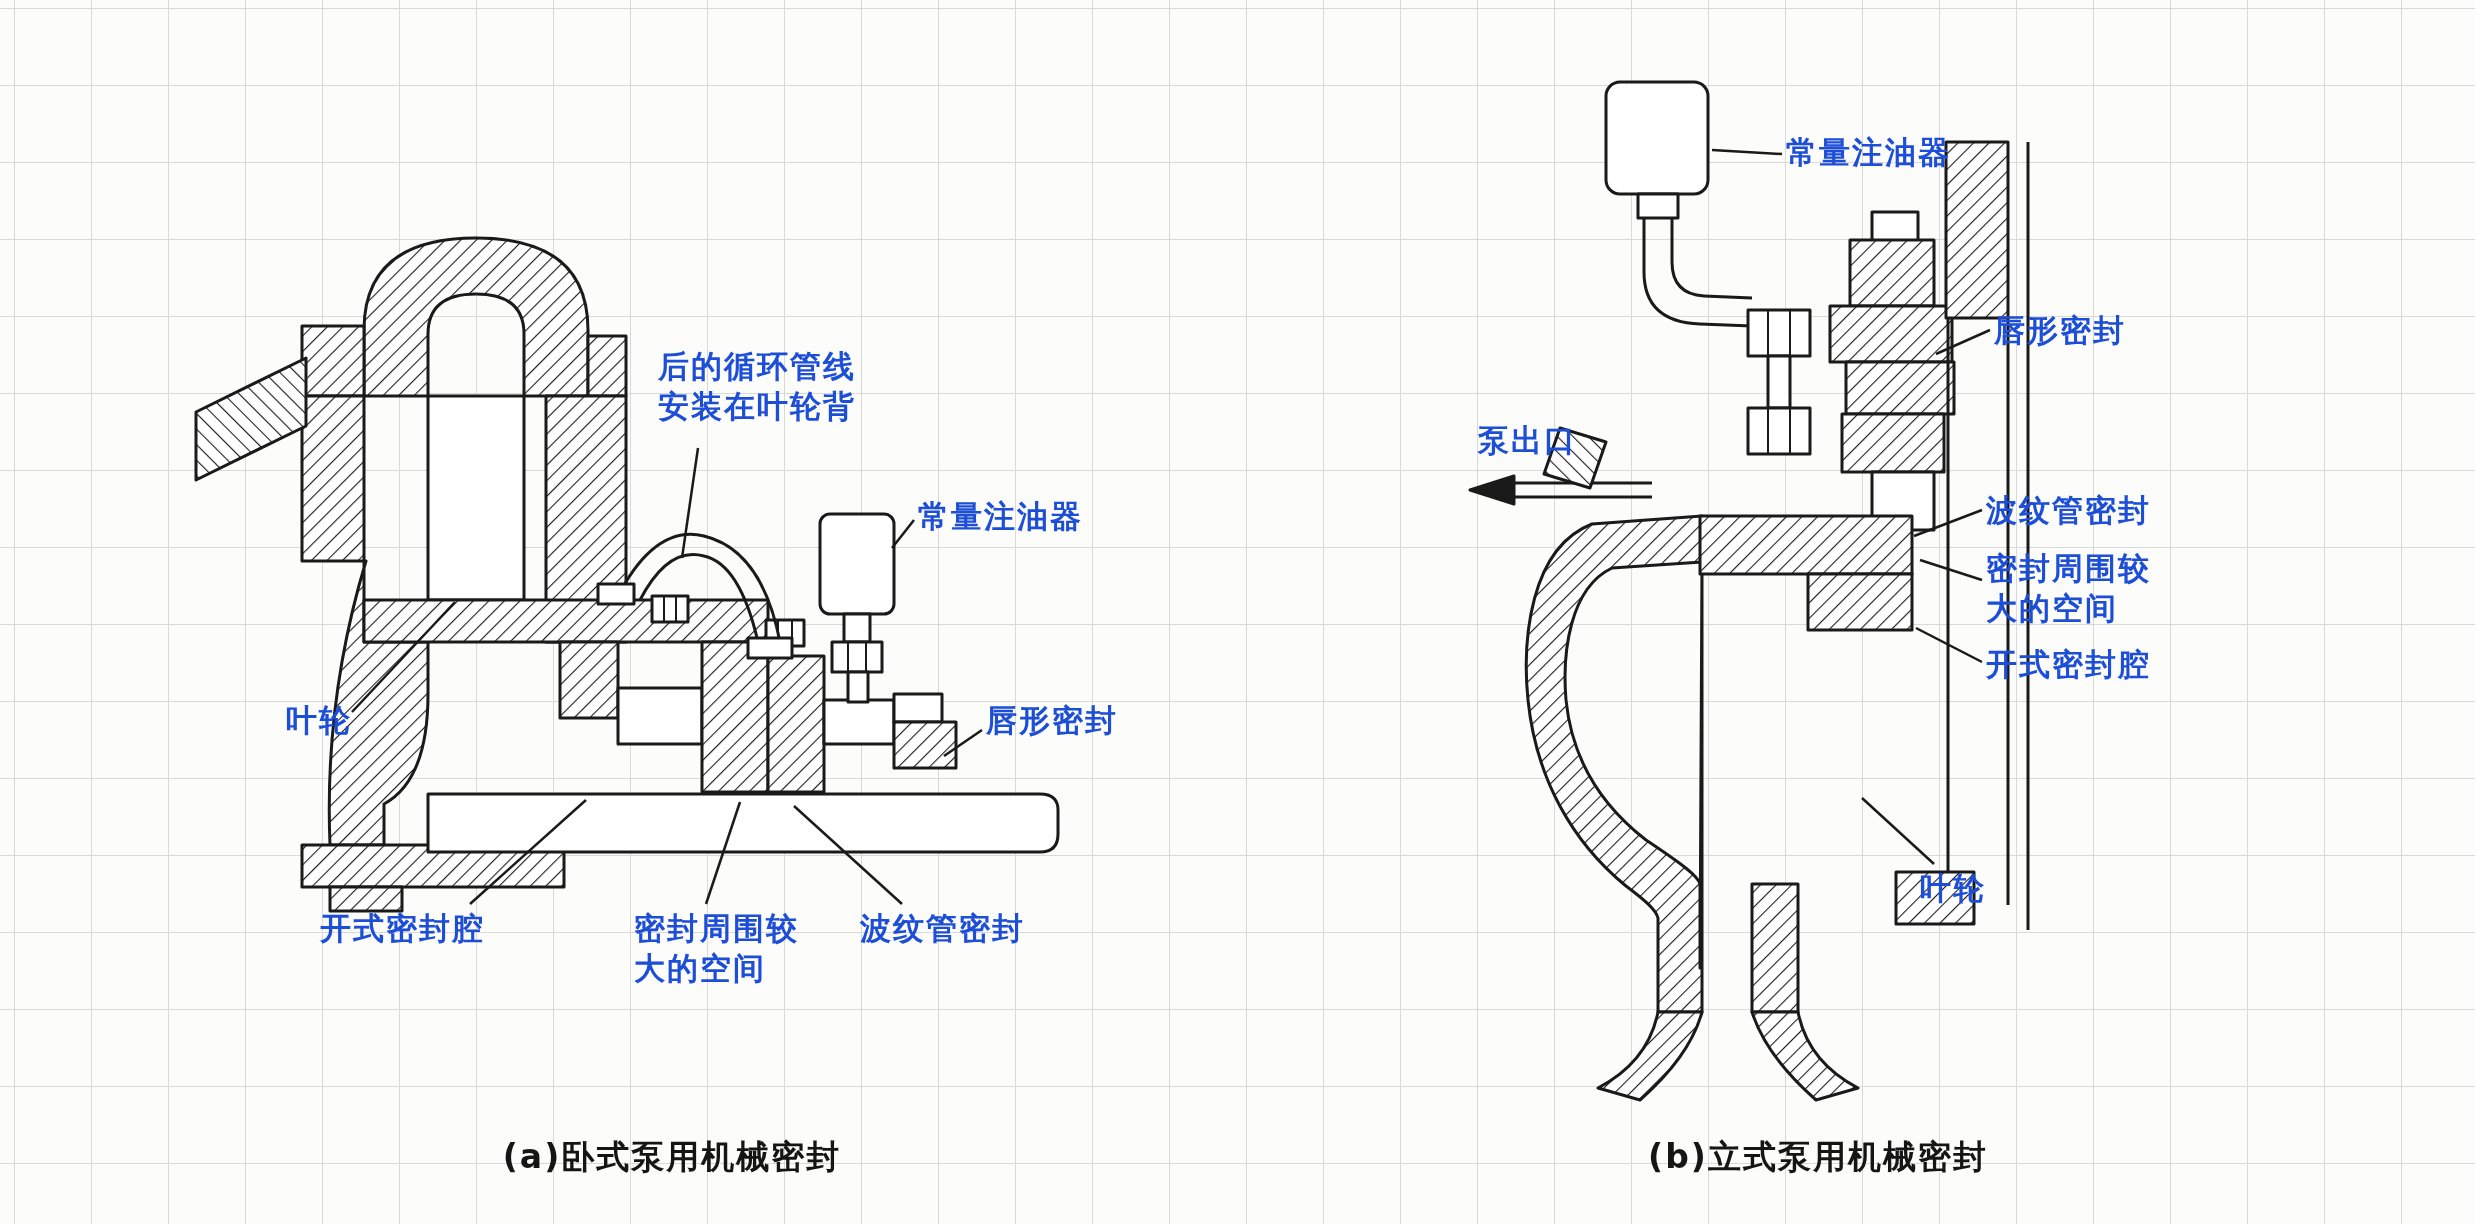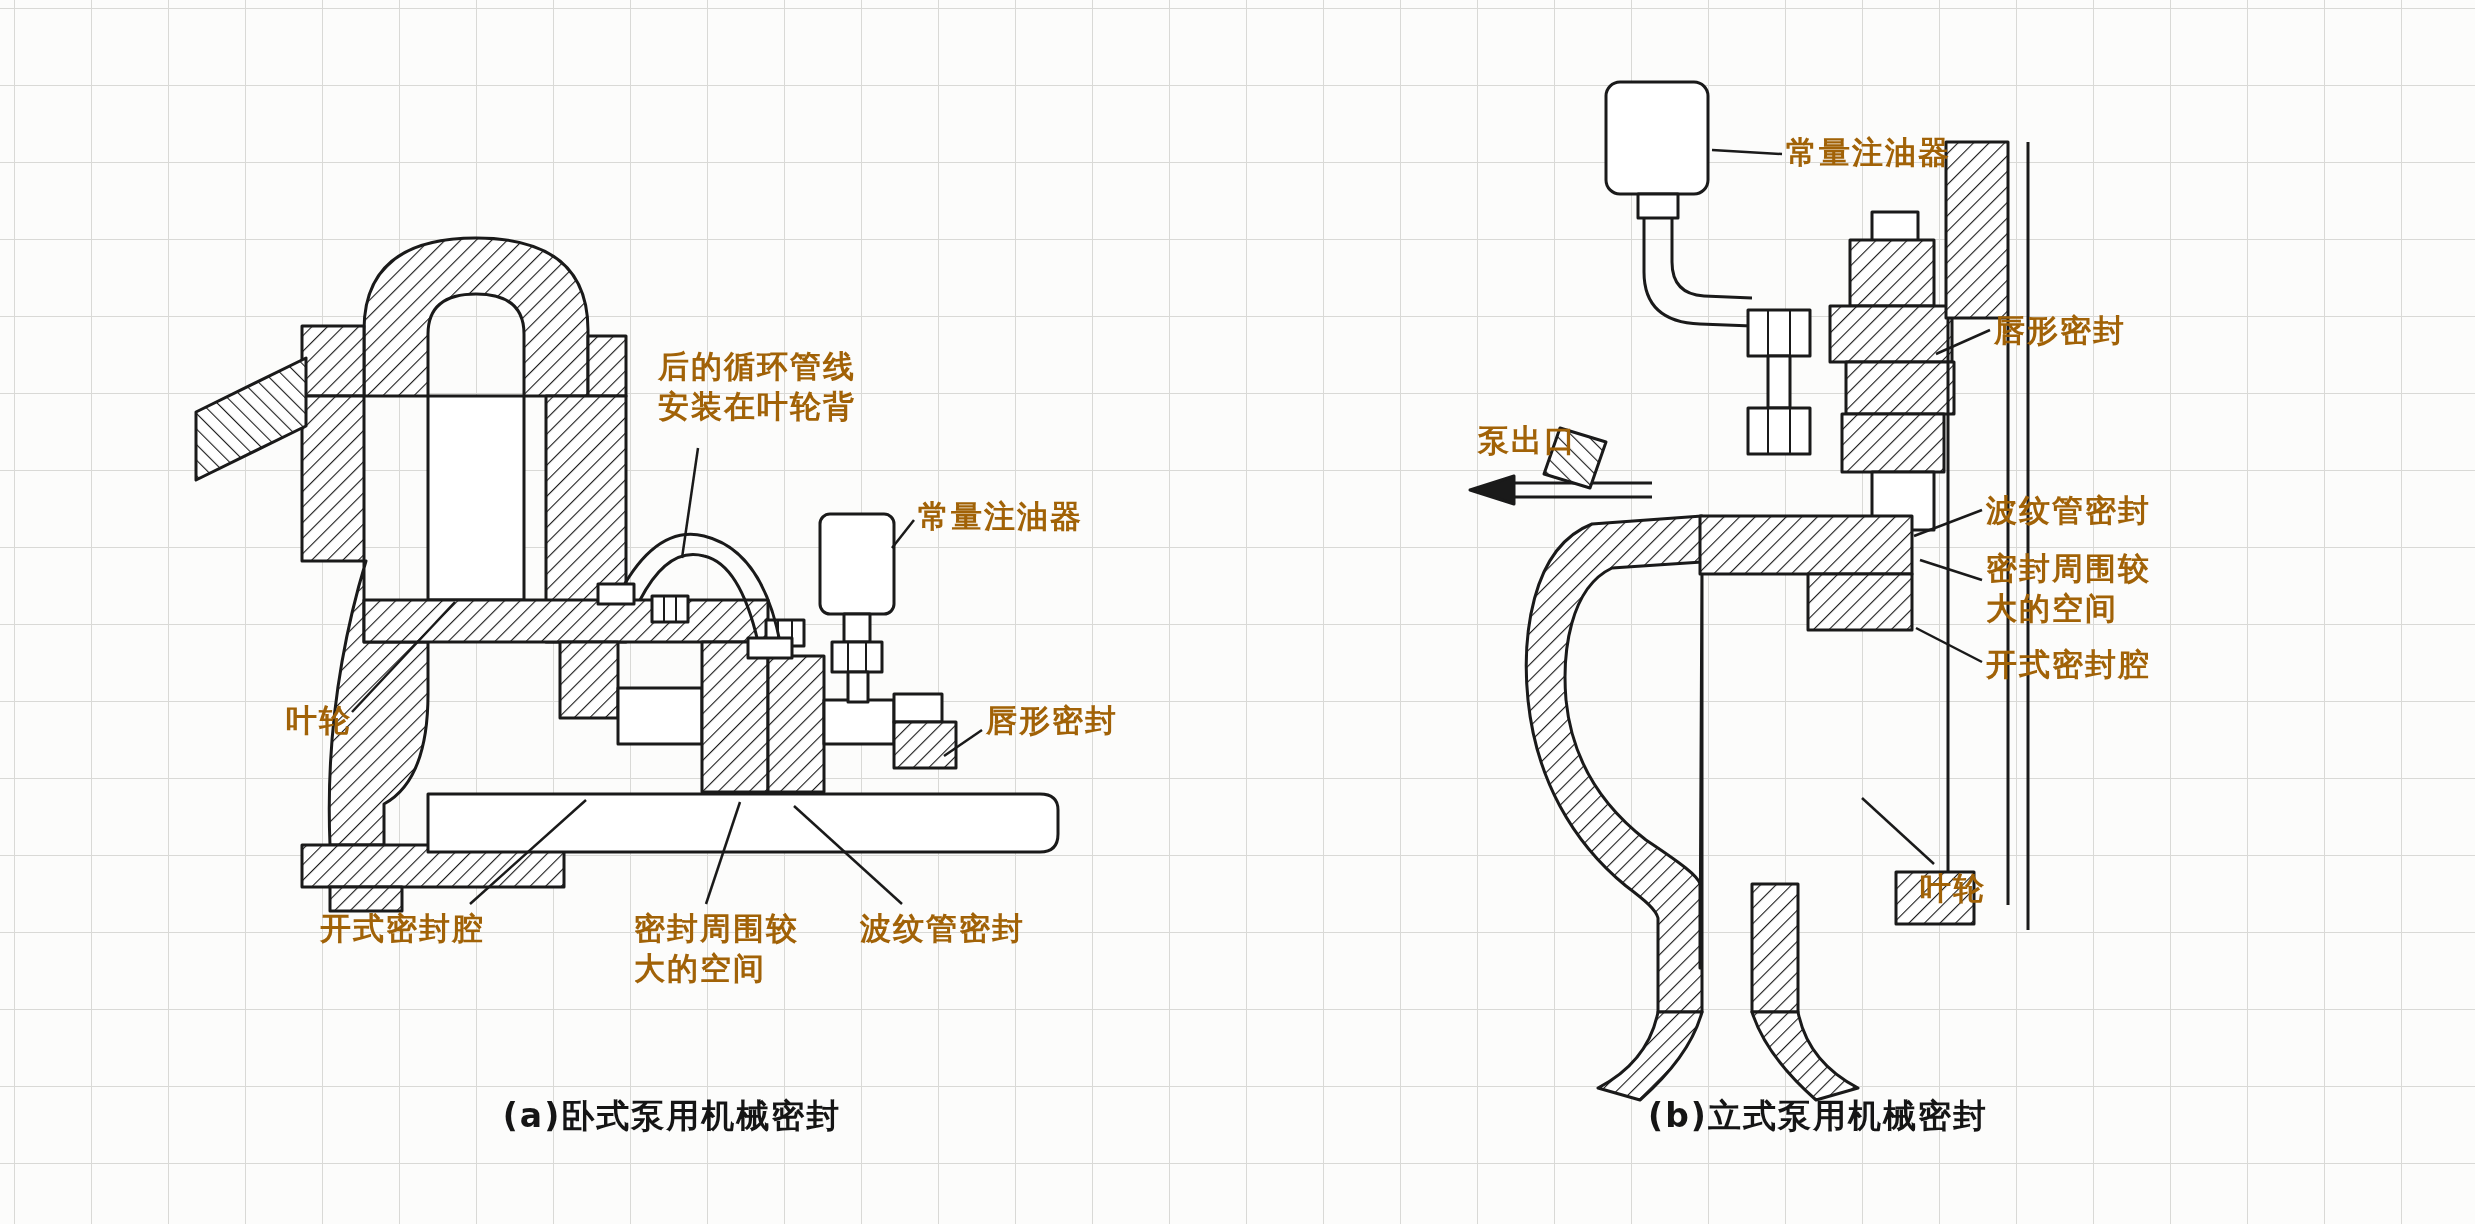--- a/index.html
+++ b/index.html
@@ -15,26 +15,26 @@
   }
   svg.diagram{position:absolute;left:0;top:0;}
   .ink{stroke:#1a1a1a;stroke-width:3;stroke-linejoin:round;}
   .thin{stroke:#1a1a1a;stroke-width:2;}
   .h{fill:url(#hatch);}
   .h2{fill:url(#hatch2);}
   .w{fill:#ffffff;}
   .nf{fill:none;}
   .leader{stroke:#1a1a1a;stroke-width:2.5;}
   .label{
-    position:absolute;font-size:31px;font-weight:700;color:#a16207;
+    position:absolute;font-size:31px;font-weight:700;color:#1d4ed8;
     white-space:nowrap;line-height:40px;letter-spacing:2px;
   }
   .caption{
     position:absolute;font-size:33px;font-weight:700;color:#151515;
-    text-align:center;width:540px;letter-spacing:2px;white-space:nowrap;
+    text-align:center;width:540px;letter-spacing:2px;white-space:nowrap;margin-top:41px;
   }
 </style>
 </head>
 <body>
 
 <svg class="diagram" width="2475" height="1224" viewBox="0 0 2475 1224">
   <defs>
     <pattern id="hatch" patternUnits="userSpaceOnUse" width="11" height="11" patternTransform="rotate(45)">
       <rect width="11" height="11" fill="#ffffff"></rect>
       <line x1="0" y1="0" x2="0" y2="11" stroke="#1a1a1a" stroke-width="2.2"></line>

